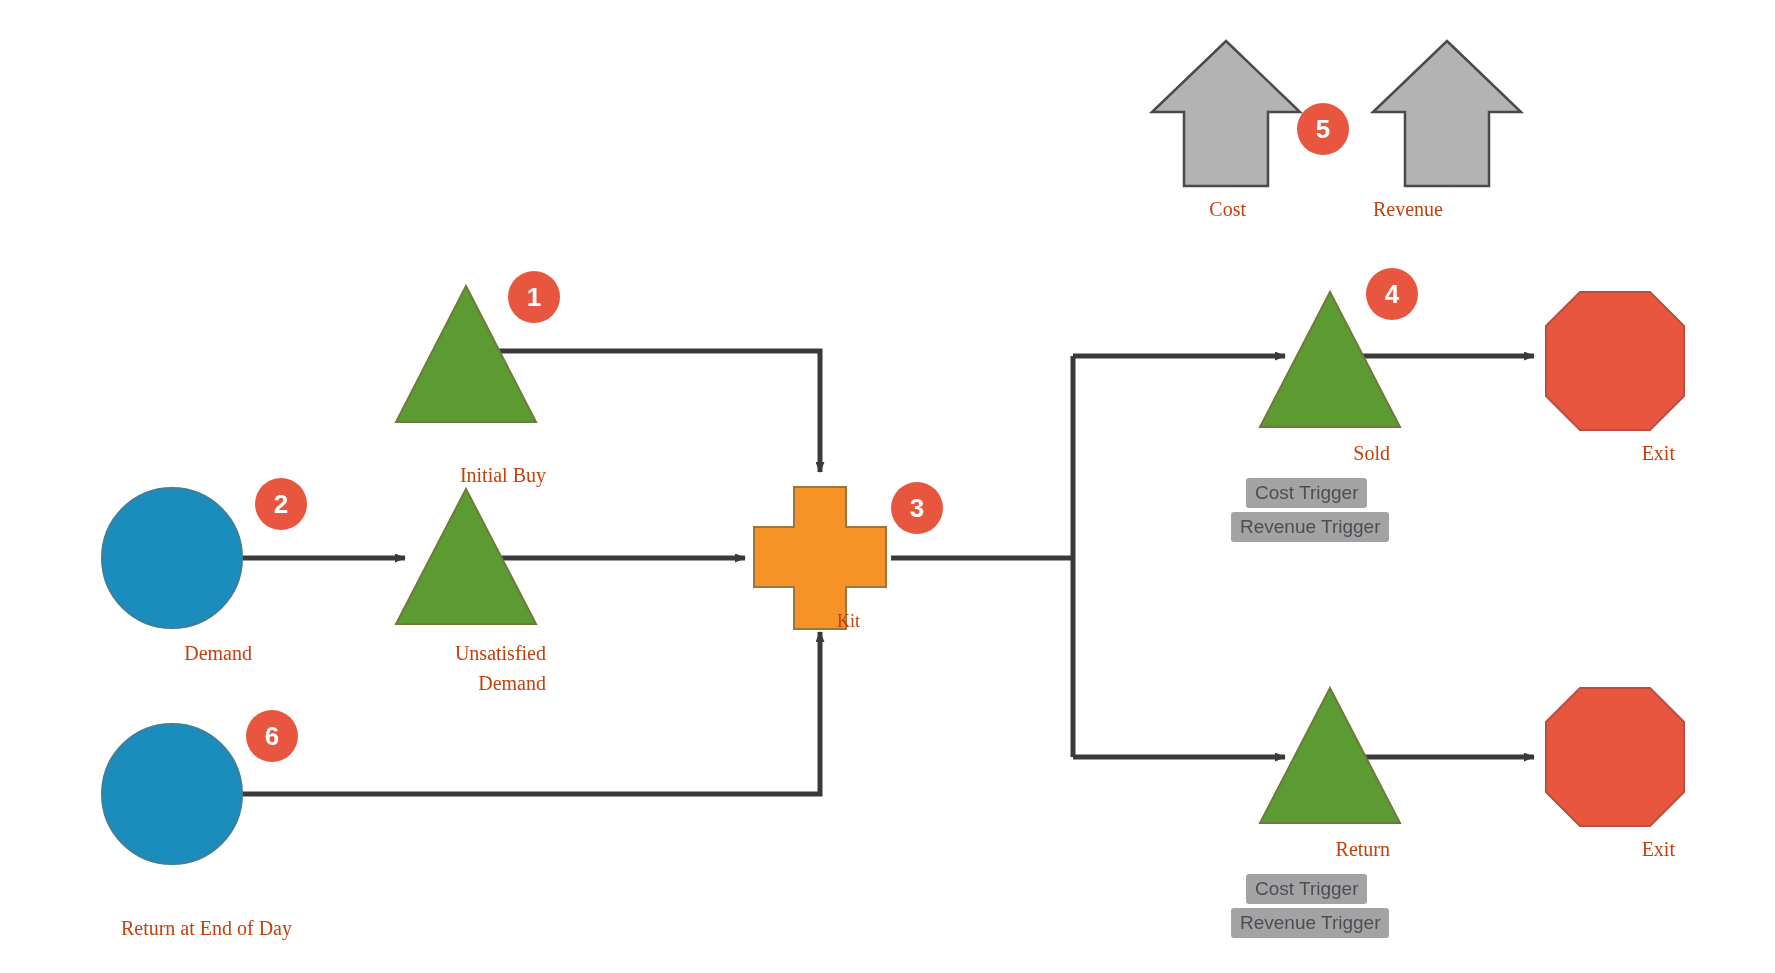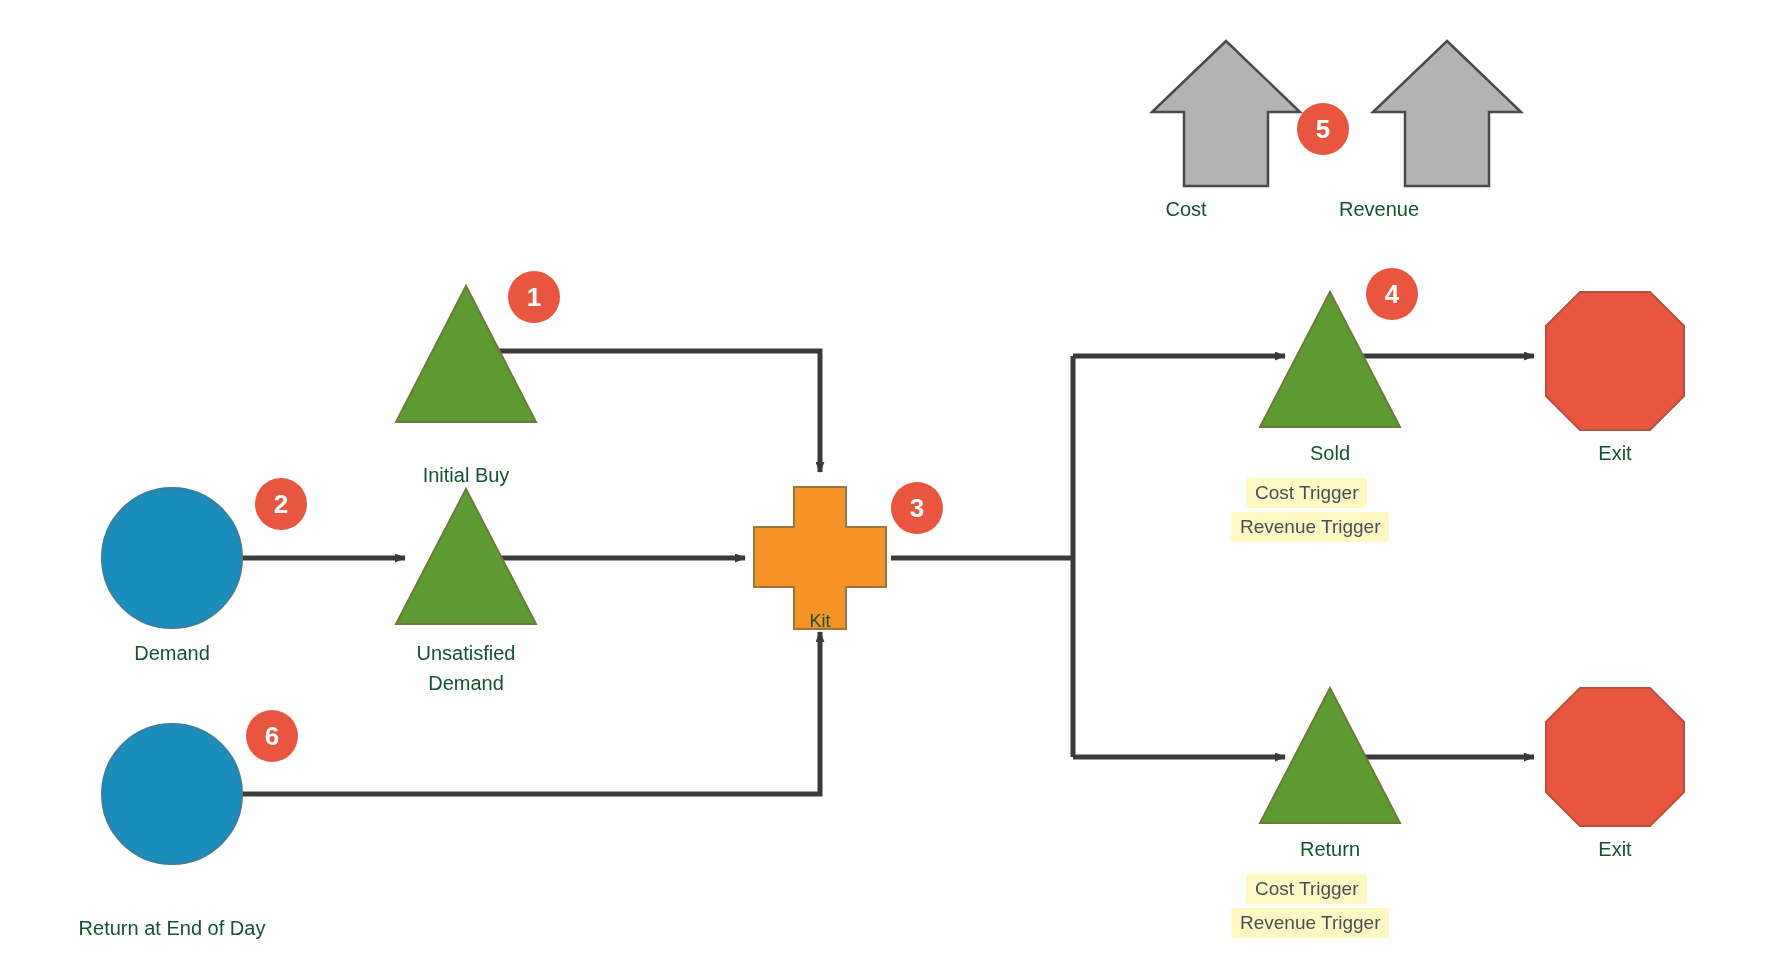--- a/index.html
+++ b/index.html
@@ -15,33 +15,33 @@
     overflow: hidden;
   }
   #canvas {
     position: absolute;
     left: 0; top: 0;
     width: 1775px;
     height: 973px;
   }
   .node-label {
     position: absolute;
-    text-align: center;
-    color: #14532d;
+    text-align: right;
+    color: #c2410c;
     font-size: 20px;
     line-height: 27px;
     white-space: nowrap;
-    font-family: Liberation Sans, sans-serif;
+    font-family: Liberation Serif, serif;
   }
   .node-label.small {
     font-size: 18px;
   }
   .trigger-badge {
     position: absolute;
-    background: #fef9c3;
+    background: #a3a3a3;
     color: #4a4f57;
     font-size: 19px;
     line-height: 26px;
     padding: 2px 9px;
     border-radius: 3px;
     white-space: nowrap;
     text-align: center;
     font-family: "Liberation Sans", "DejaVu Sans", sans-serif;
   }
   .step-badge {

